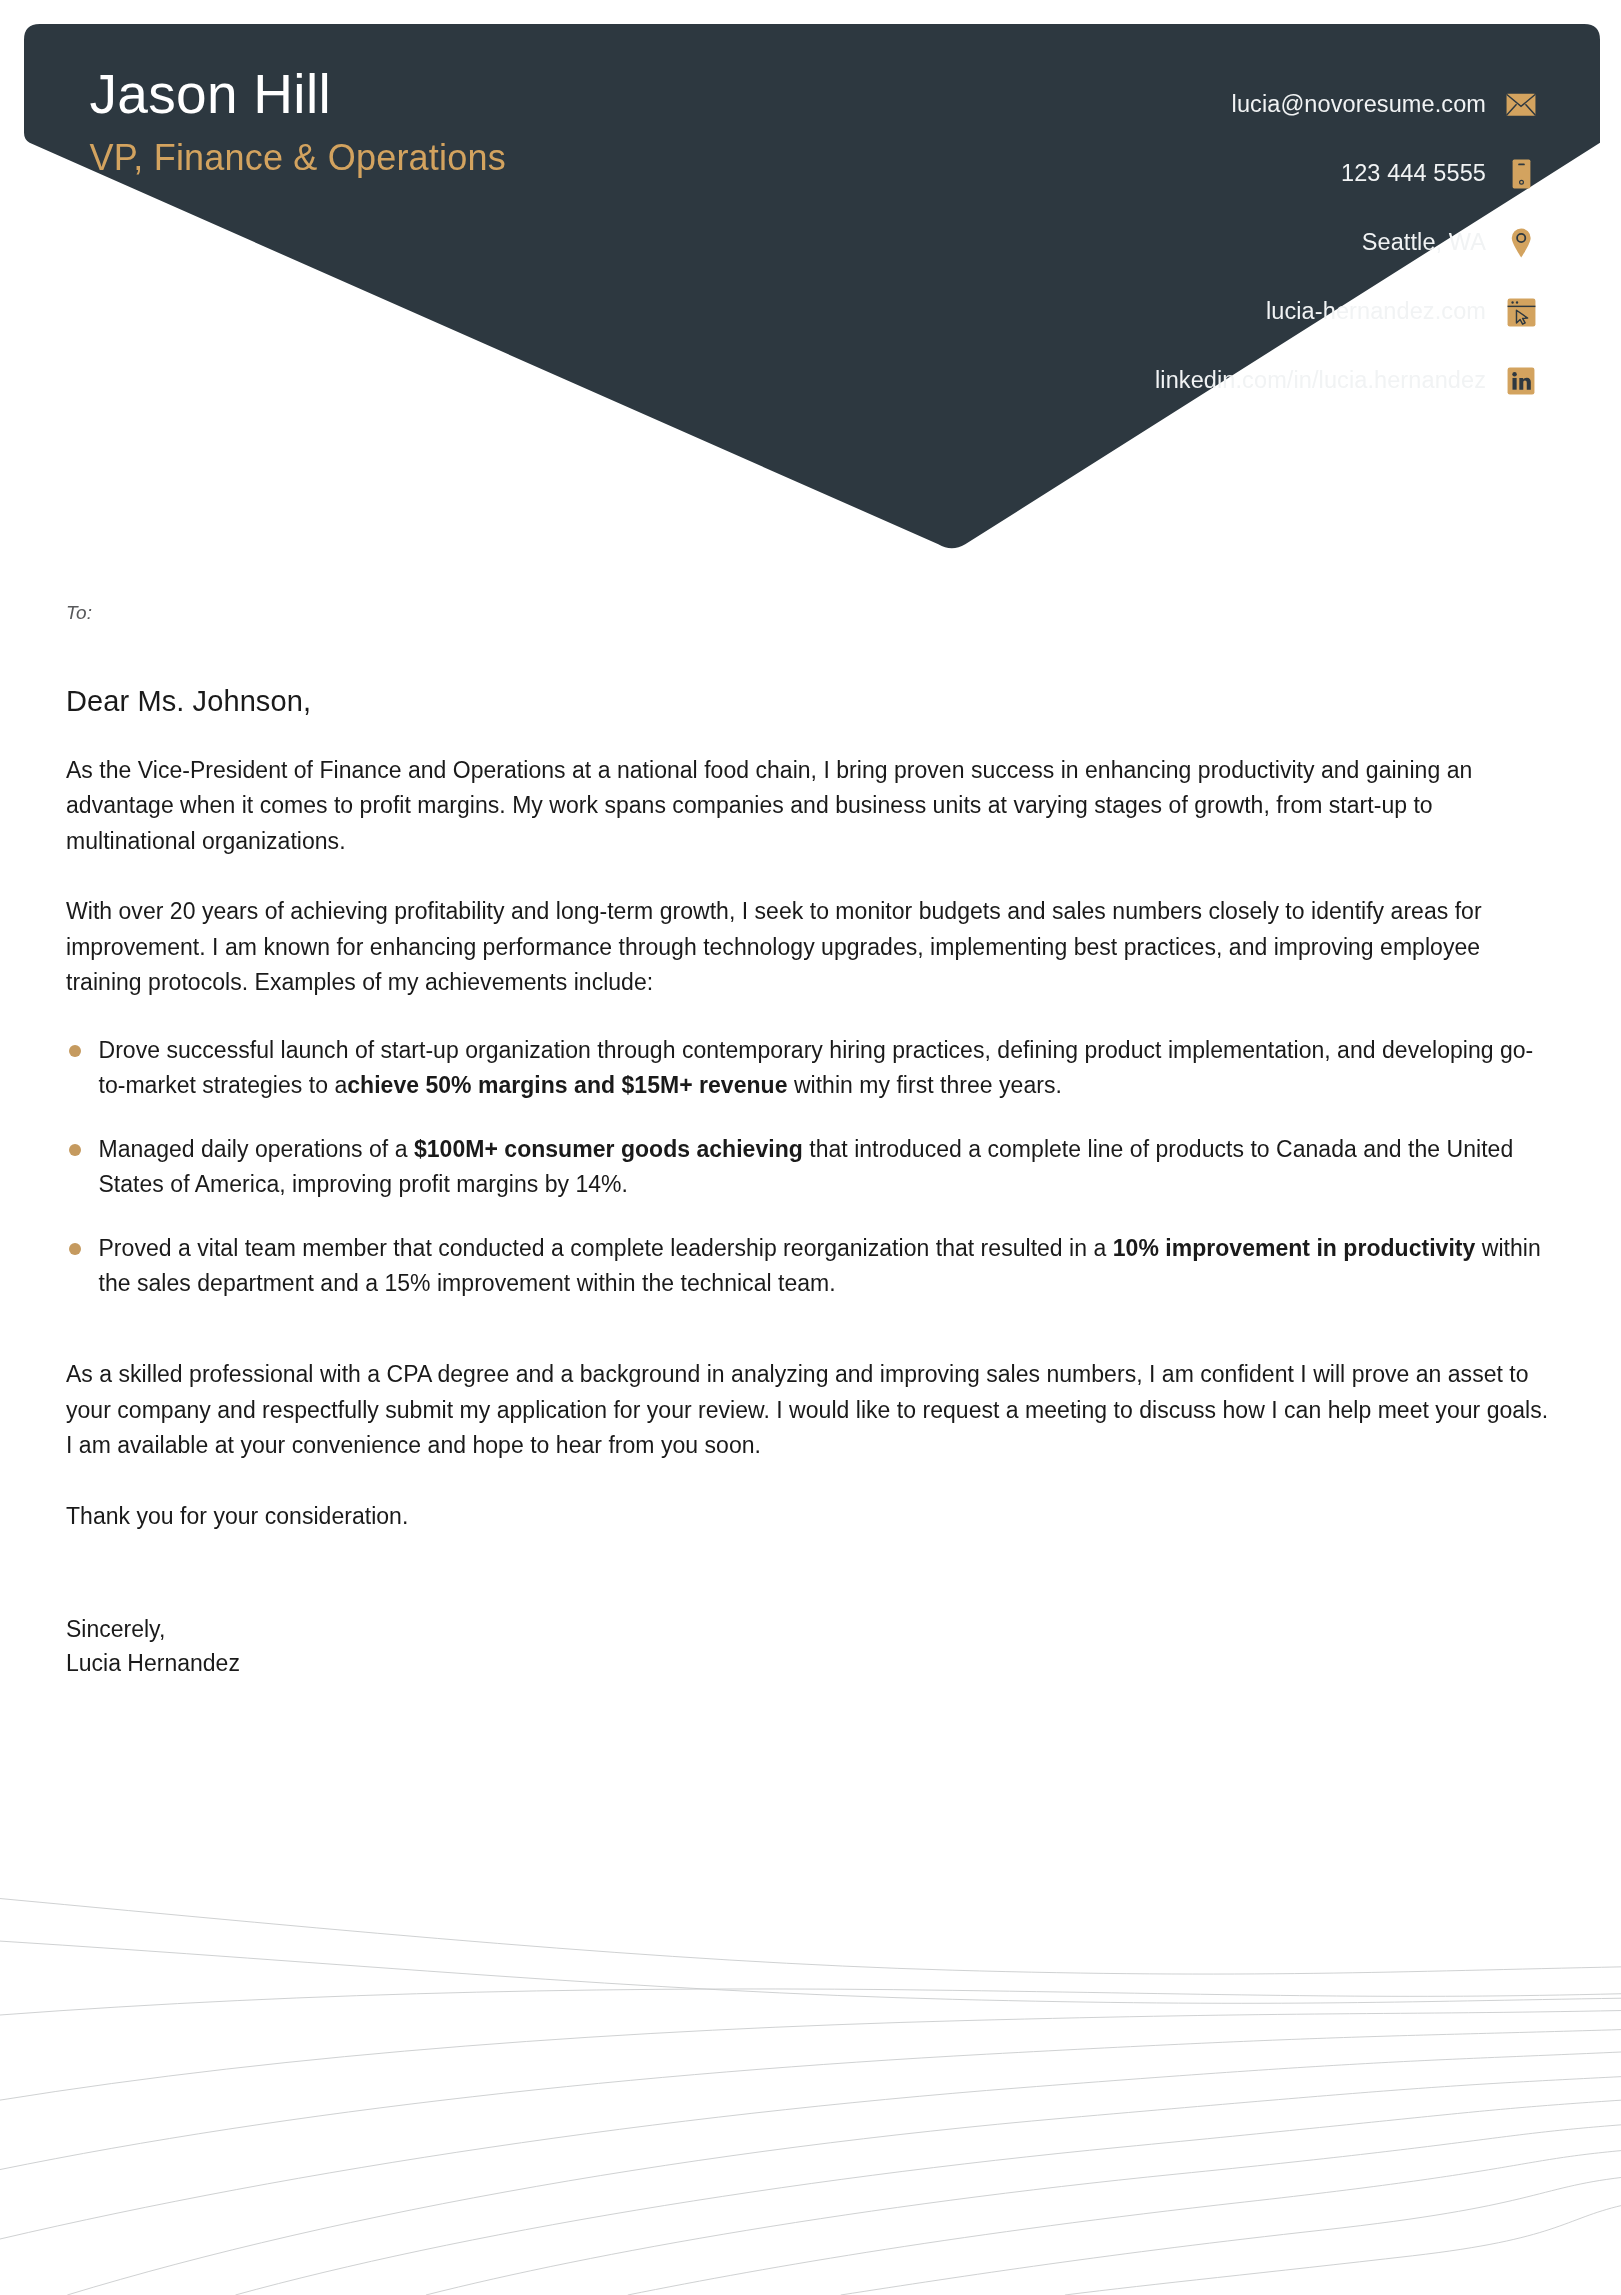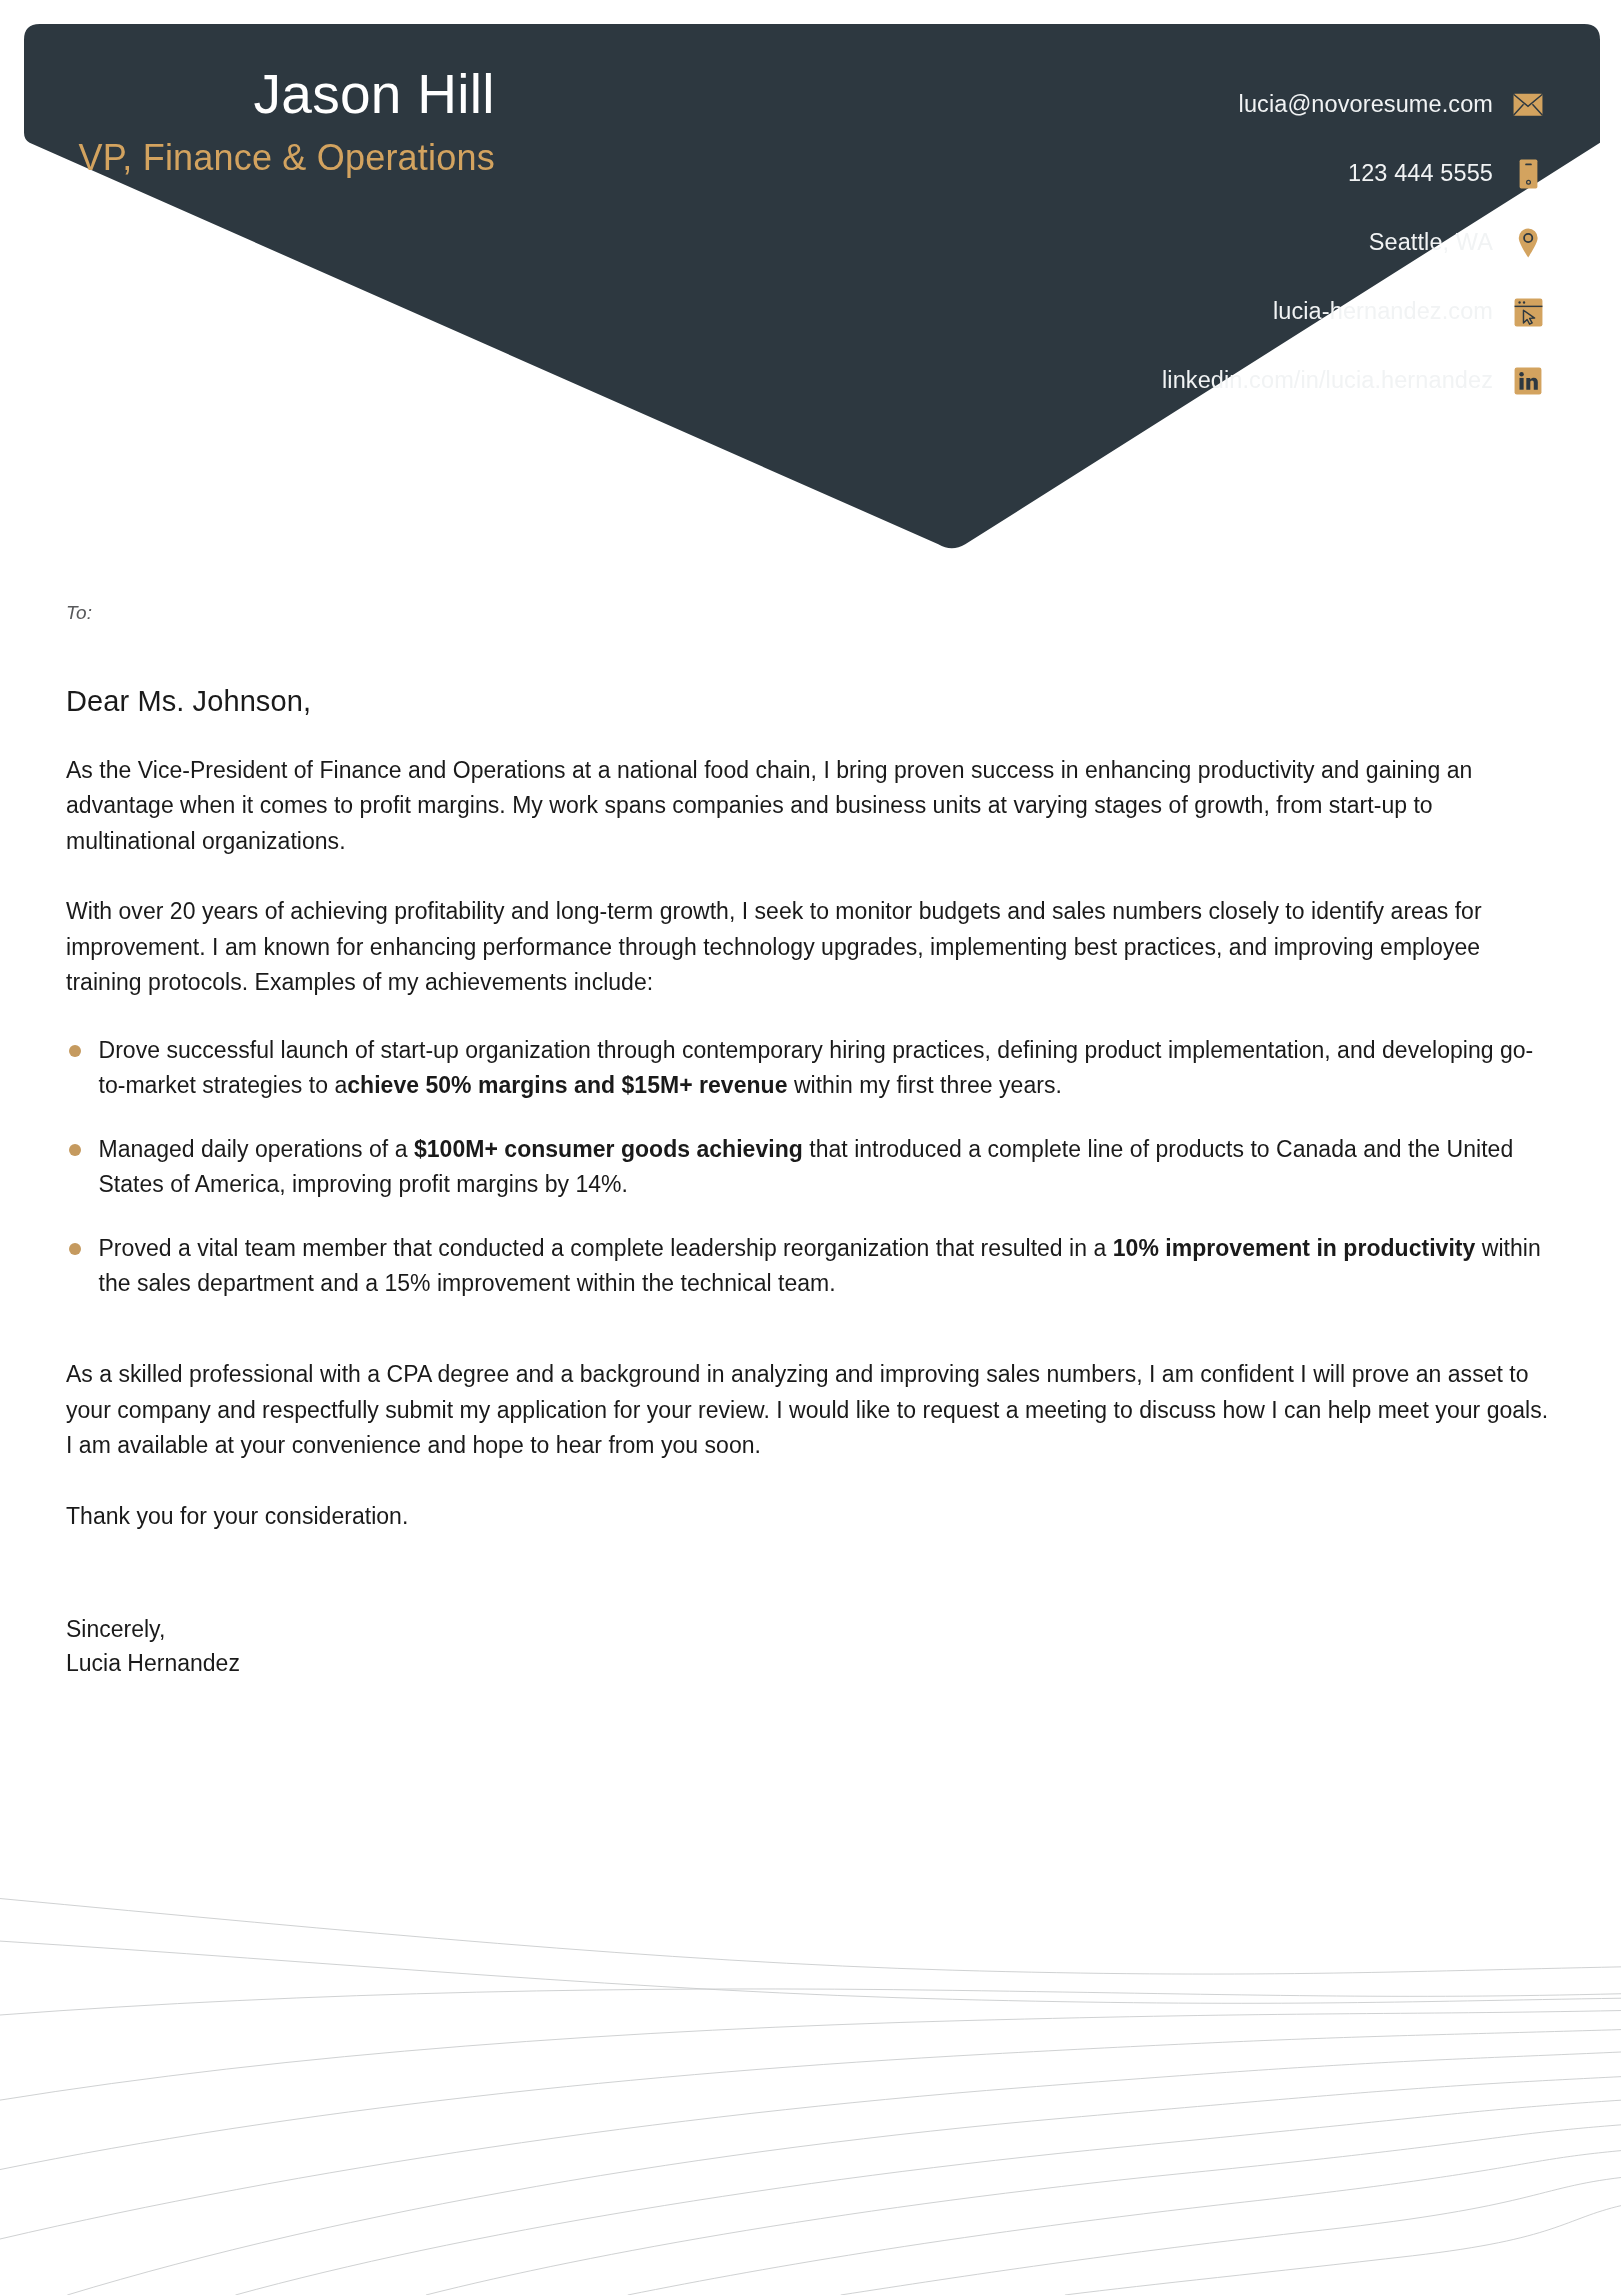--- a/index.html
+++ b/index.html
@@ -31,43 +31,42 @@
     height: 100%;
     display: block;
   }
   #header-content {
     position: absolute;
     inset: 0;
   }
 
   #name-block {
     position: absolute;
-    left: 55px;
+    left: 66px;
     top: 42px;
-    text-align: right;
   }
   #applicant-name {
     font-size: 55px;
     font-weight: 400;
     color: #ffffff;
     letter-spacing: 0.3px;
     line-height: 1.05;
     white-space: nowrap;
   }
   #applicant-title {
     font-size: 36px;
     font-weight: 400;
     letter-spacing: 0.2px;
     margin-top: 13.5px;
     white-space: nowrap;
   }
 
   #contact-list {
     position: absolute;
-    right: 55px;
+    right: 62px;
     top: 62px;
     display: flex;
     flex-direction: column;
     gap: 30px;
   }
   .contact-row {
     display: flex;
     align-items: center;
     justify-content: flex-end;
     gap: 19px;

